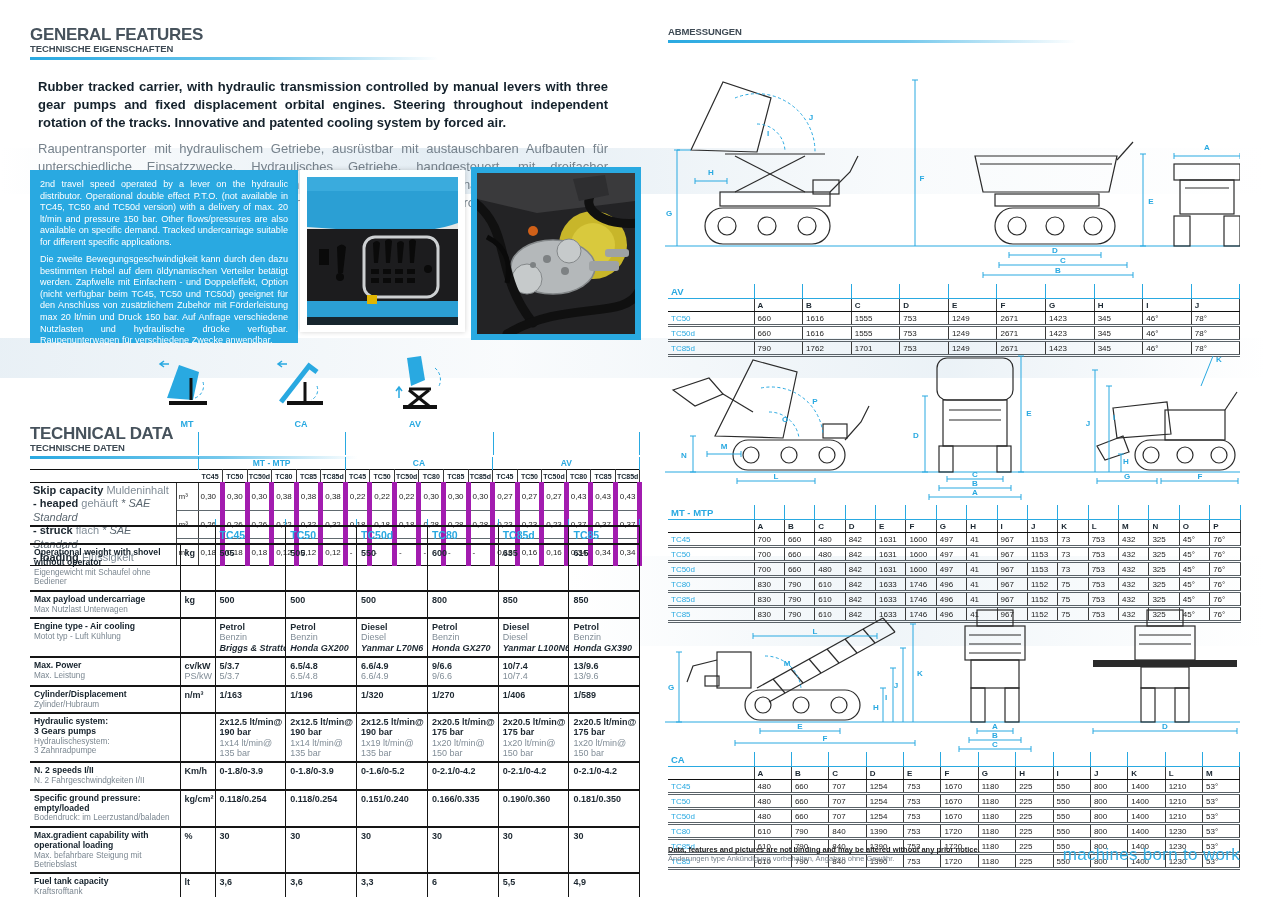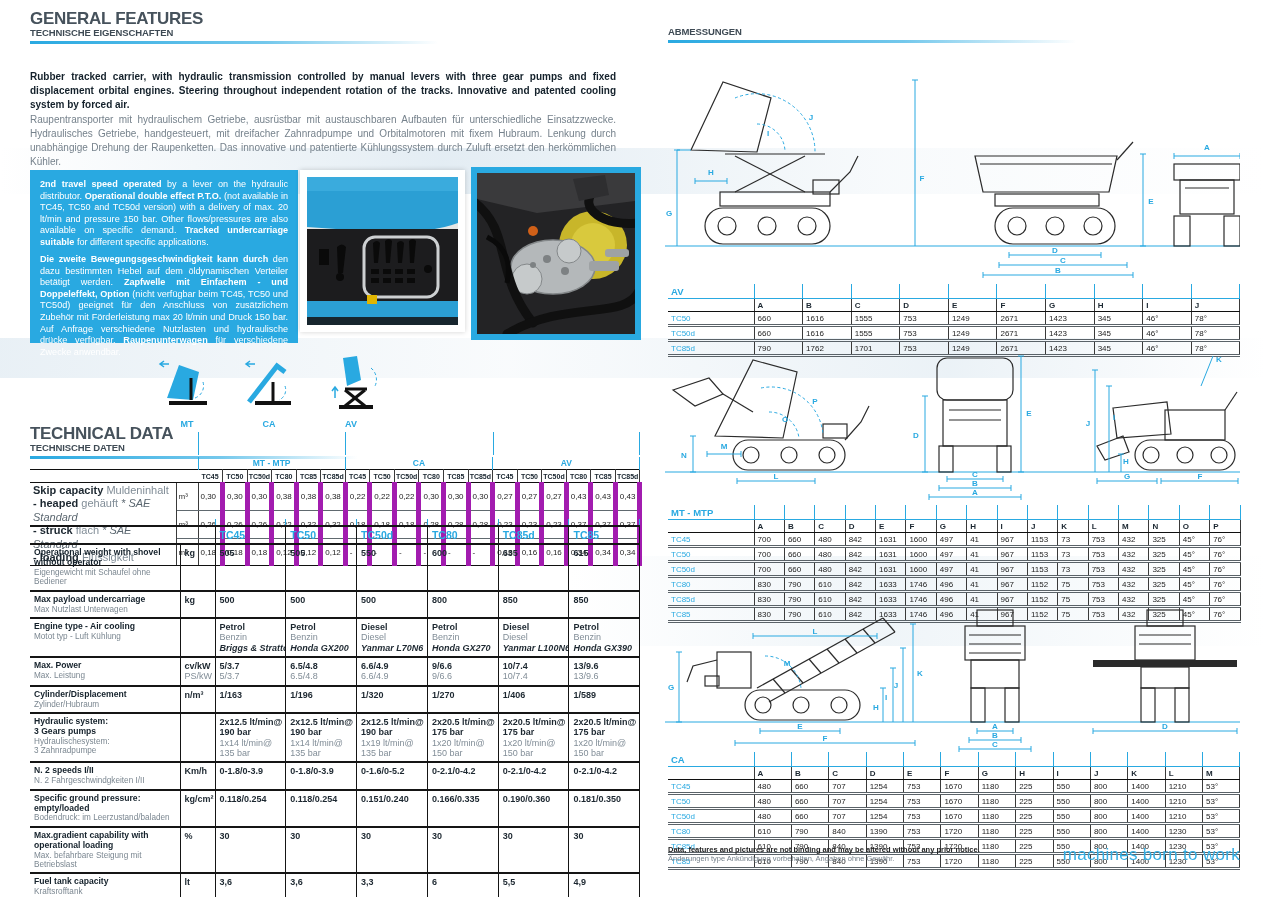--- a/index.html
+++ b/index.html
@@ -8,28 +8,28 @@
   .wash{position:absolute;left:0;right:0;pointer-events:none;}
   .wash1{top:148px;height:46px;background:linear-gradient(90deg,rgba(205,222,234,0) 0%,rgba(205,222,234,.55) 35%,rgba(205,222,234,.15) 70%,rgba(205,222,234,0));}
   .wash2{top:338px;height:40px;background:linear-gradient(90deg,rgba(205,222,234,.45) 0%,rgba(205,222,234,.12) 40%,rgba(205,222,234,.4) 75%,rgba(205,222,234,0));}
   .wash3{top:556px;height:90px;background:linear-gradient(90deg,rgba(210,226,236,0) 45%,rgba(210,226,236,.35) 70%,rgba(210,226,236,0));}
 
   .sec-hdr h1{margin:0;font-size:17px;font-weight:700;color:#46525c;letter-spacing:-.3px;line-height:1.02;}
   .sec-hdr h2{margin:0;font-size:9.5px;font-weight:700;color:#3e4a54;letter-spacing:-.1px;}
   .rule{height:3px;margin-top:3px;background:linear-gradient(90deg,#29a9e1 0%,#74c8ec 55%,rgba(255,255,255,0) 95%);}
 
   .abs{position:absolute;}
-  .intro p{margin:0;font-size:10px;line-height:1.38;text-align:justify;}
+  .intro p{margin:8px;font-size:13px;line-height:1.38;text-align:justify;}
   .intro .en{font-weight:700;color:#14212b;}
   .intro .de{color:#76828c;margin-top:2px;}
 
   .bluebox{background:#29a9e1;color:#fff;padding:9px 10px;font-size:9.1px;line-height:1.27;text-align:justify;}
   .bluebox p{margin:0 0 6px 0;}
   .bluebox p:last-child{margin:0;}
-  .bluebox .fb{font-weight:700;}
+  .bluebox .fb{font-weight:400;}
 
   .photo-card{background:#fff;box-shadow:0 0 5px rgba(0,0,0,.18);padding:7px;}
   .photo-frame{border:6px solid #29a9e1;}
 
   .iconrow{display:flex;}
   .iconitem{width:82px;text-align:center;}
   .iconitem .lbl{font-size:9px;font-weight:700;color:#29a9e1;margin-top:1px;}
 
   
   table{border-collapse:collapse;table-layout:fixed;}
@@ -82,21 +82,21 @@
   .tick{position:absolute;width:1px;background:#29a9e1;}
 </style>
 </head>
 <body>
 
 <div id="page">
   <div class="wash wash1"></div>
   <div class="wash wash2"></div>
   <div class="wash wash3"></div>
 
-  <div class="abs sec-hdr" style="left:30px;top:10px;width:430px;">
+  <div class="abs sec-hdr" style="left:30px;top:26px;width:430px;">
     <h1>GENERAL FEATURES</h1>
     <h2>TECHNISCHE EIGENSCHAFTEN</h2>
     <div class="rule"></div>
   </div>
 
   <div class="abs intro" style="left:30px;top:70px;width:586px;">
     <p class="en">Rubber tracked carrier, with hydraulic transmission controlled by manual levers with three gear pumps and fixed displacement orbital engines. Steering throughout independent rotation of the tracks. Innovative and patented cooling system by forced air.</p>
     <p class="de">Raupentransporter mit hydraulischem Getriebe, ausrüstbar mit austauschbaren Aufbauten für unterschiedliche Einsatzzwecke. Hydraulisches Getriebe, handgesteuert, mit dreifacher Zahnradpumpe und Orbitalmotoren mit fixem Hubraum. Lenkung durch unabhängige Drehung der Raupenketten. Das innovative und patentierte Kühlungssystem durch Zuluft ersetzt den herkömmlichen Kühler.</p>
   </div>
 
@@ -156,21 +156,21 @@
         <path d="M30,161 C90,126 148,148 162,118"></path>
         <path d="M118,16 C98,36 130,54 160,50"></path>
       </g>
       <g stroke="#0a0a0a" stroke-width="5" fill="none">
           <path d="M10,64 C30,74 34,92 30,110"></path>
         </g>
       <polygon points="96,6 128,2 132,22 102,28" fill="#2e2e30"></polygon>
     </svg>
   </div>
 
-  <div class="abs iconrow" style="left:146px;top:356px;">
+  <div class="abs iconrow" style="left:146px;top:356px;gap:32px;">
     <div class="iconitem">
       <svg width="64" height="58" viewBox="0 0 64 58">
         <polygon points="12,42 24,9 44,16 38,44" fill="#29a9e1"></polygon>
         <line x1="36" y1="44" x2="36" y2="22" stroke="#111" stroke-width="3"></line>
         <line x1="14" y1="47" x2="52" y2="47" stroke="#111" stroke-width="4"></line>
         <path d="M48,26 A13 13 0 0 1 40,42" class="dima"></path>
         <path d="M14,8 H6 M9,5 L5,8 L9,11" stroke="#29a9e1" stroke-width="1.5" fill="none"></path>
       </svg>
       <div class="lbl">MT</div>
     </div>

